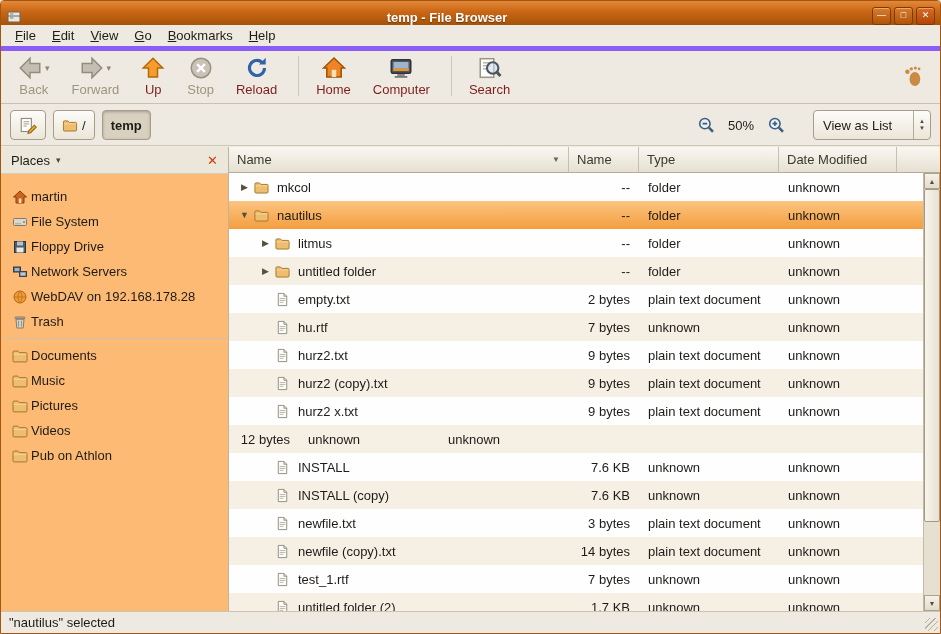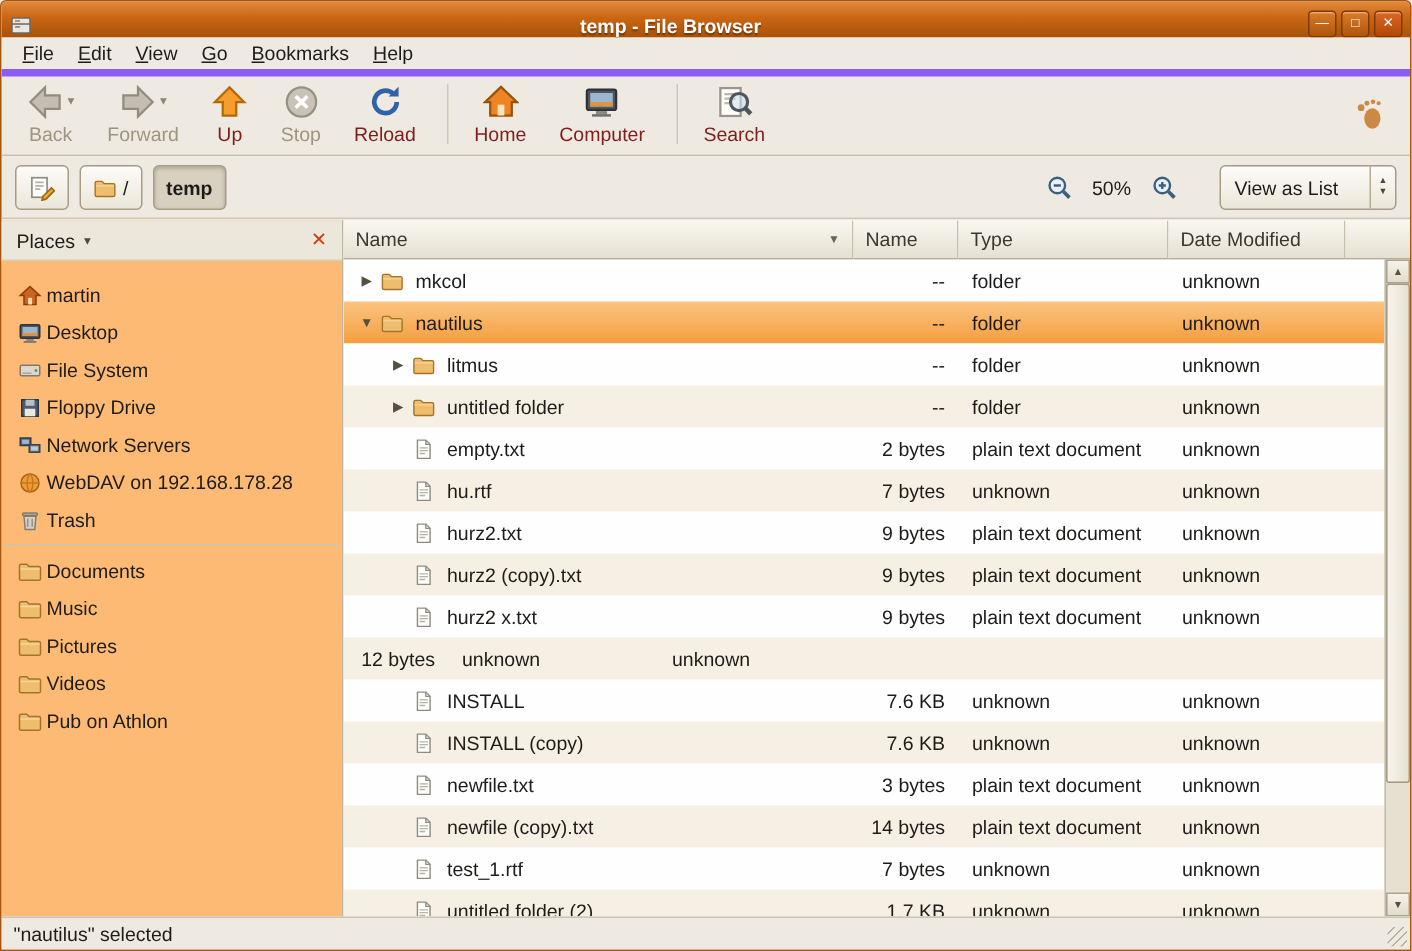--- a/index.html
+++ b/index.html
@@ -356,26 +356,20 @@
       </div>
       <div class="side-list">
         <div class="side-item">
           <svg class="si-icon">
               <use href="#sym-house"></use>
             </svg>
           <span>martin</span>
         </div>
         <div class="side-item">
           <svg class="si-icon">
-              <use href="#sym-computer"></use>
-            </svg>
-          <span>Desktop</span>
-        </div>
-        <div class="side-item">
-          <svg class="si-icon">
               <use href="#sym-drive"></use>
             </svg>
           <span>File System</span>
         </div>
         <div class="side-item">
           <svg class="si-icon">
               <use href="#sym-floppy"></use>
             </svg>
           <span>Floppy Drive</span>
         </div>

